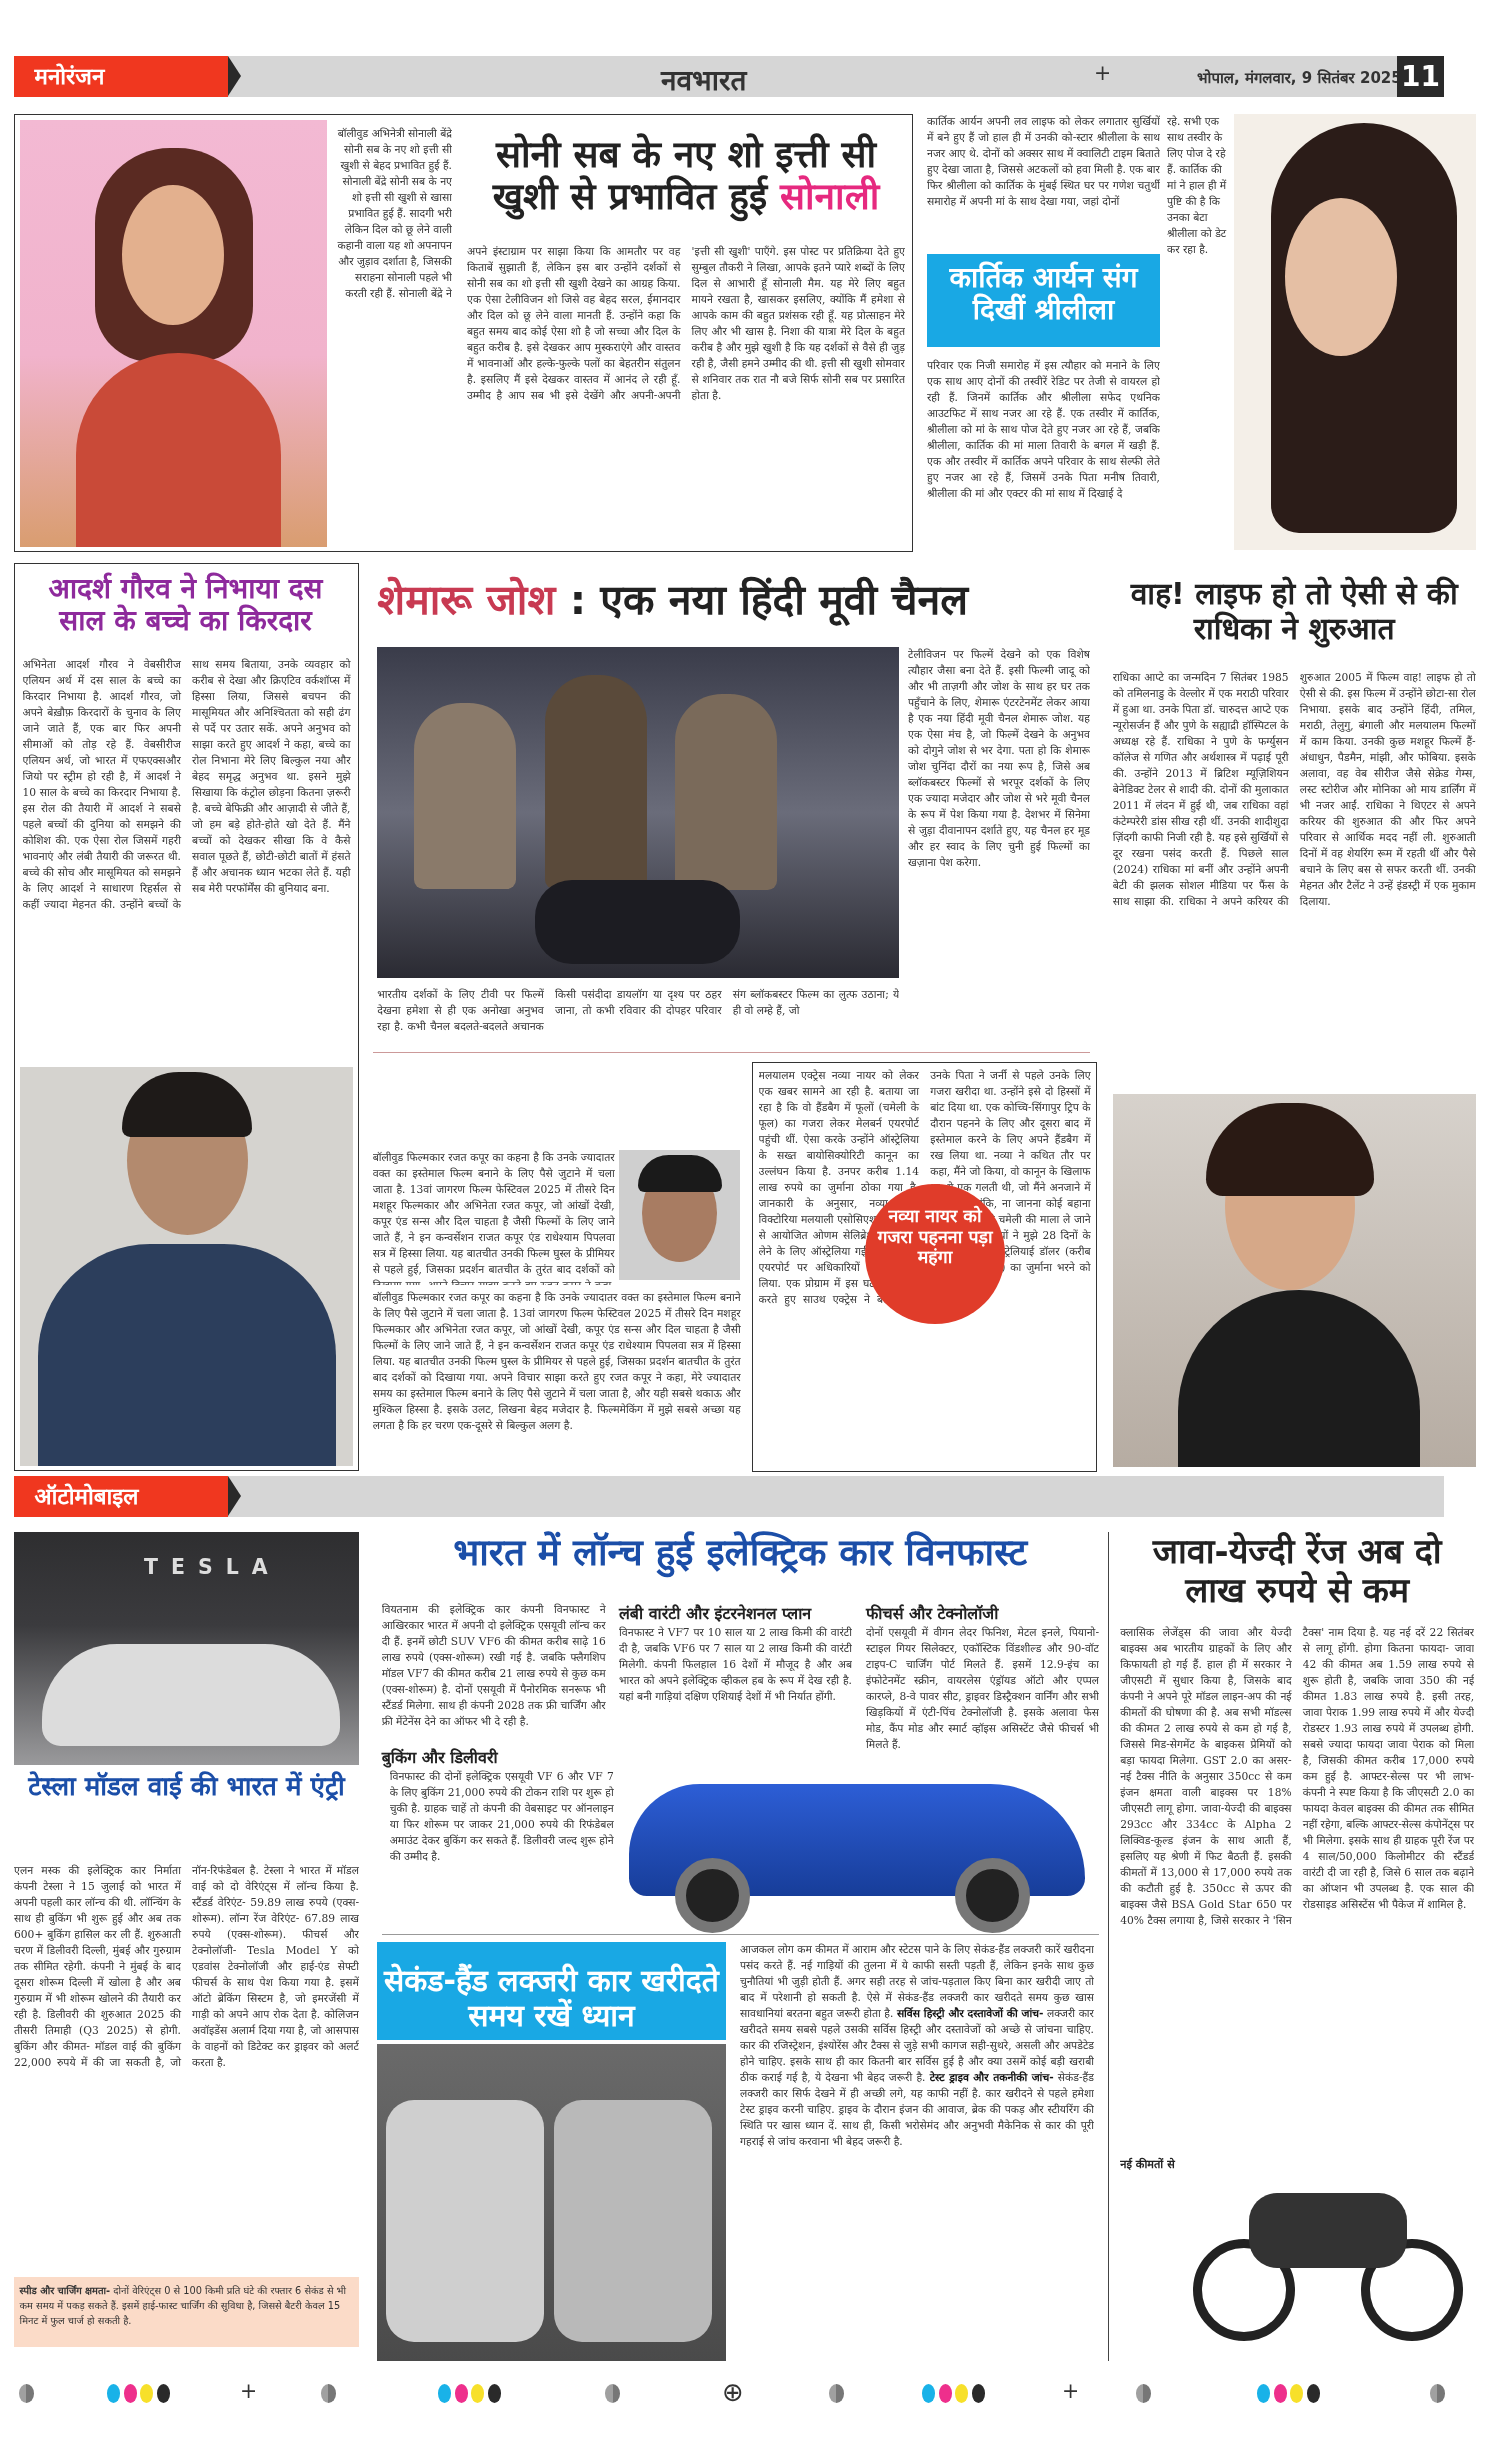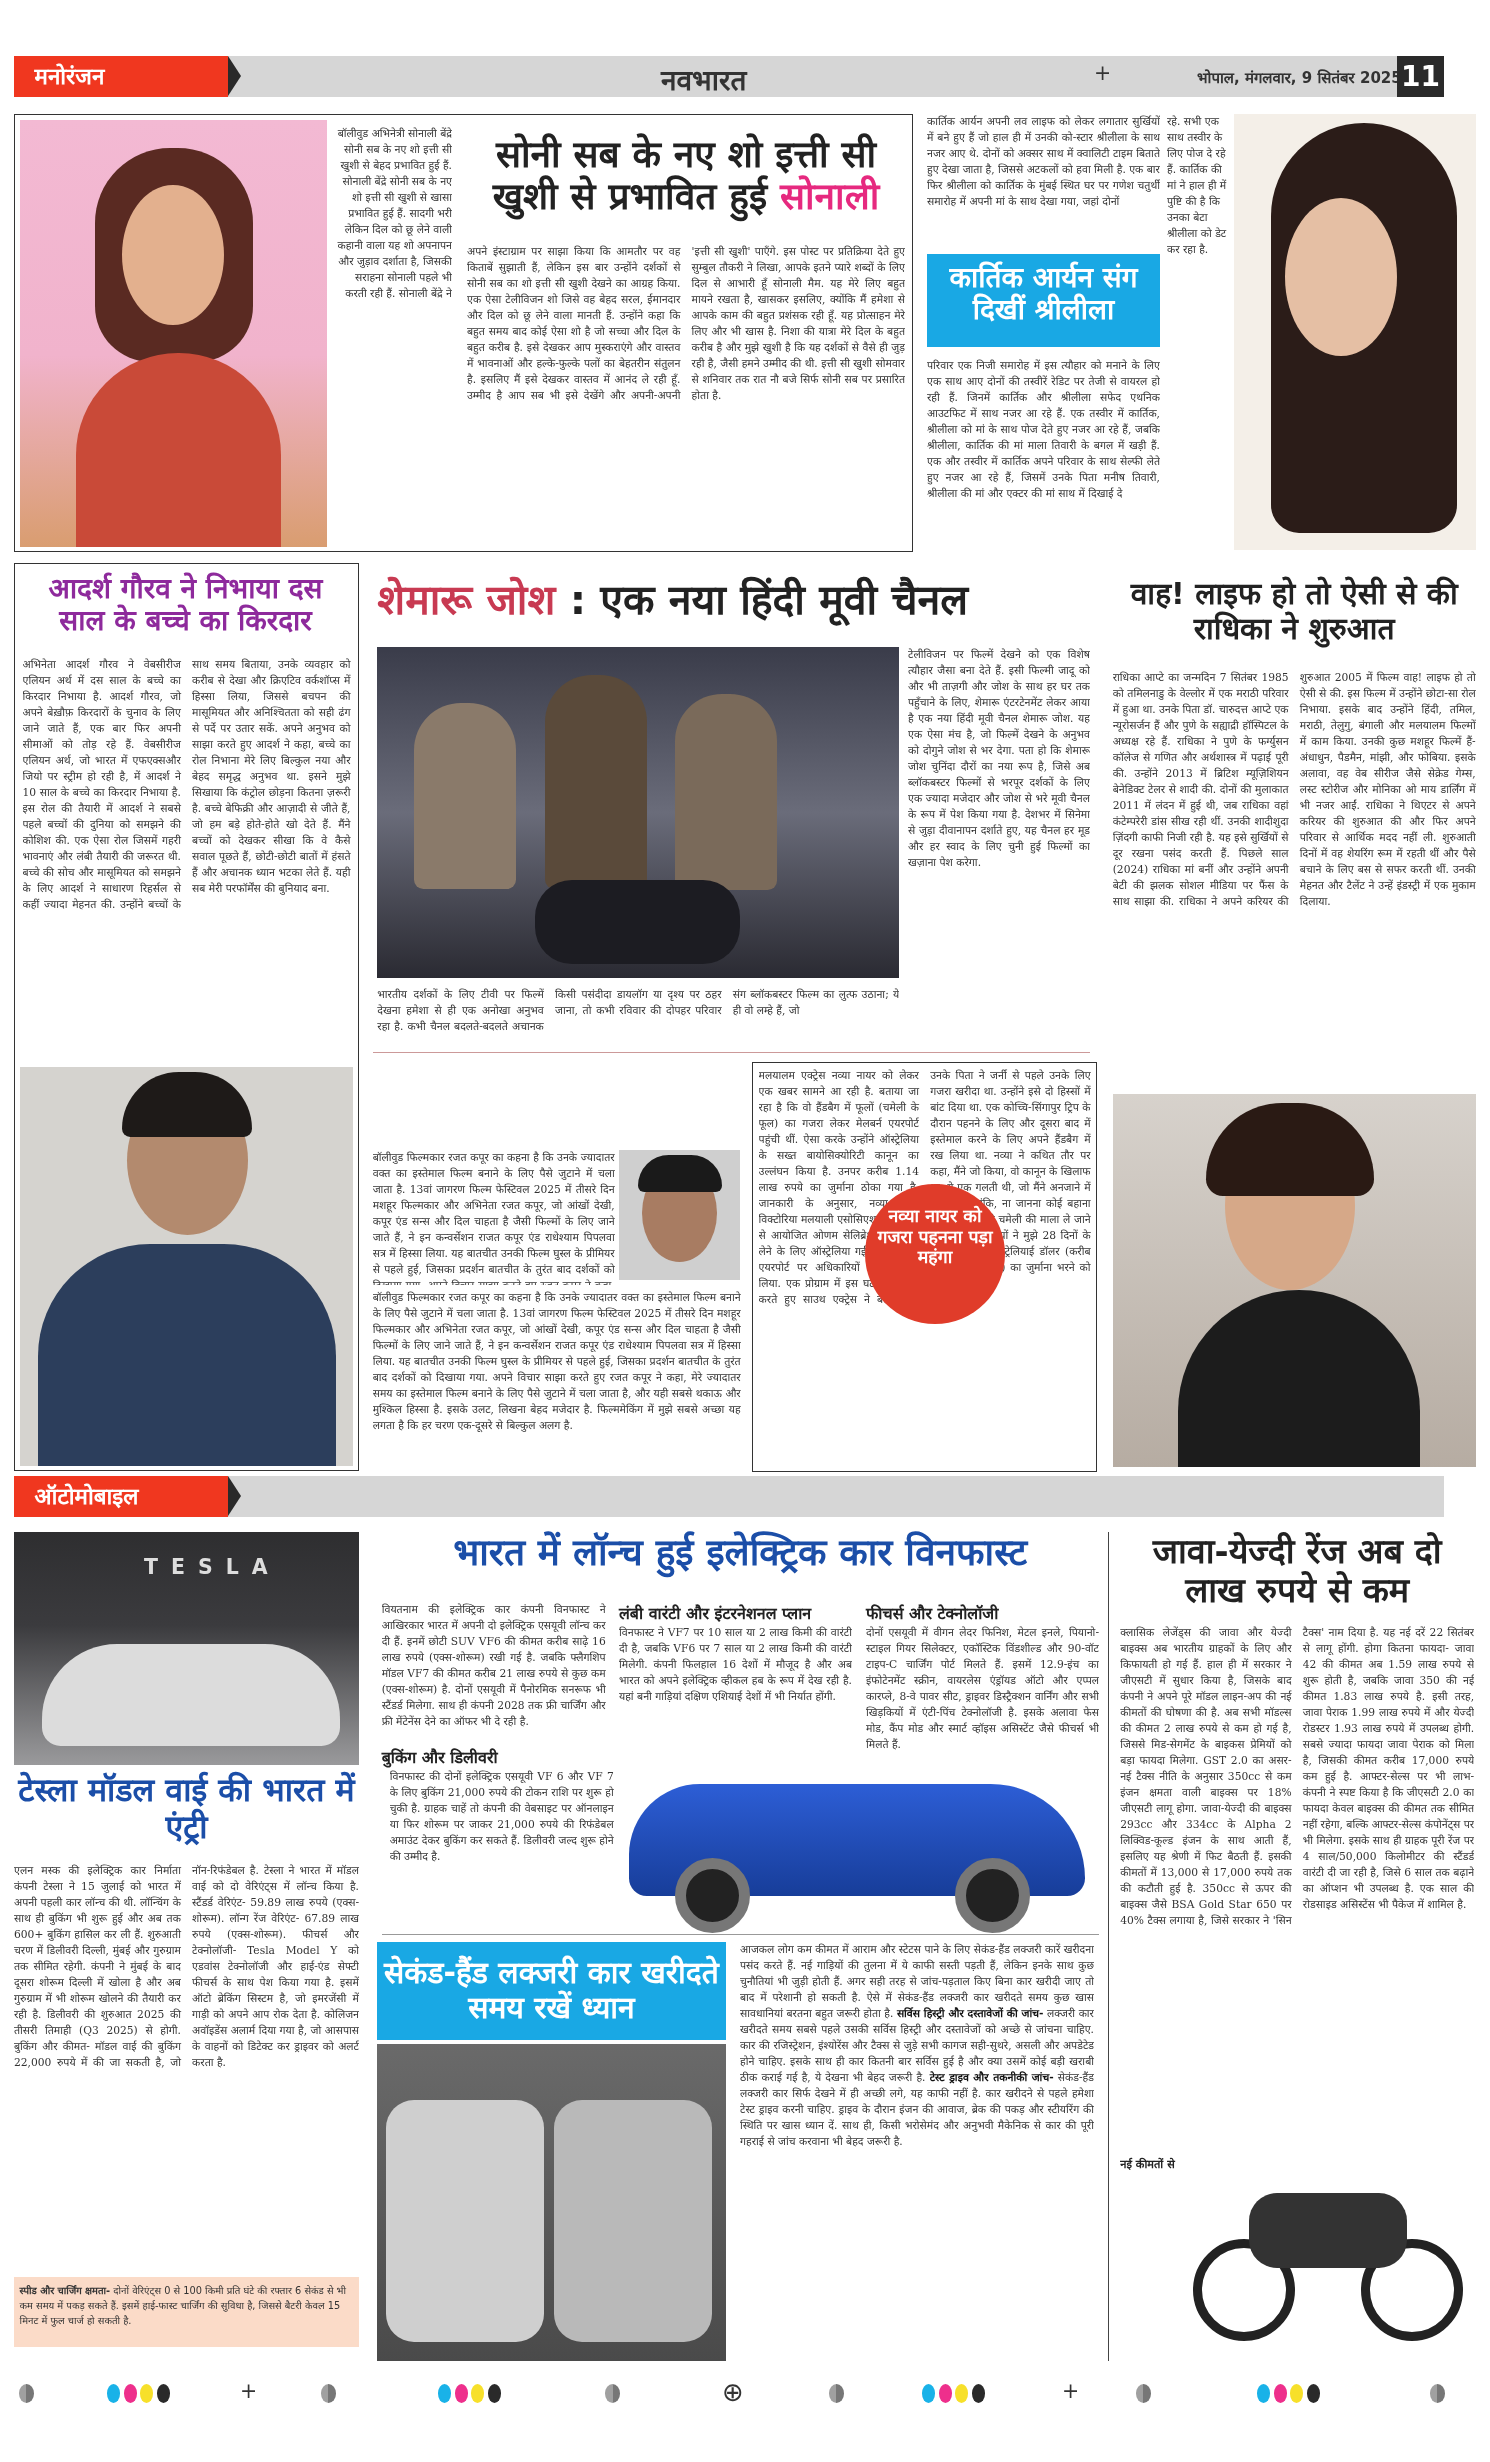--- a/index.html
+++ b/index.html
@@ -111,21 +111,21 @@
 </div>
 
 <div class="abs bar" style="left:14px;top:1476px;width:1430px;"></div>
 <div class="abs section-tag" style="left:14px;top:1476px;width:214px;">ऑटोमोबाइल</div>
 
 <div class="abs" style="left:14px;top:1532px;width:359px;height:829px;">
   <div class="abs photo" style="left:0;top:0;width:345px;height:233px;background:linear-gradient(180deg,#2e2e30 0%,#3b3b3e 40%,#9a9a9c 100%);">
     <div class="abs" style="left:130px;top:23px;color:#ddd;font-size:20.5px;letter-spacing:13px;font-weight:bold;">TESLA</div>
     <div class="abs" style="left:28px;top:112px;width:298px;height:102px;border-radius:75px 75px 18.6px 18.6px;background:#dcdcdc;"></div>
   </div>
-  <div class="abs hl" style="left:0;top:240px;width:345px;font-size:32px;color:#1b4ea8;text-align:center;">टेस्ला मॉडल वाई की भारत में एंट्री</div>
+  <div class="abs hl" style="left:0;top:240px;width:345px;font-size:26px;color:#1b4ea8;text-align:center;">टेस्ला मॉडल वाई की भारत में एंट्री</div>
   <div class="abs body-text cols2" style="left:0;top:331px;width:345px;height:405px;">एलन मस्क की इलेक्ट्रिक कार निर्माता कंपनी टेस्ला ने 15 जुलाई को भारत में अपनी पहली कार लॉन्च की थी. लॉन्चिंग के साथ ही बुकिंग भी शुरू हुई और अब तक 600+ बुकिंग हासिल कर ली हैं. शुरुआती चरण में डिलीवरी दिल्ली, मुंबई और गुरुग्राम तक सीमित रहेगी. कंपनी ने मुंबई के बाद दूसरा शोरूम दिल्ली में खोला है और अब गुरुग्राम में भी शोरूम खोलने की तैयारी कर रही है. डिलीवरी की शुरुआत 2025 की तीसरी तिमाही (Q3 2025) से होगी. बुकिंग और कीमत- मॉडल वाई की बुकिंग 22,000 रुपये में की जा सकती है, जो नॉन-रिफंडेबल है. टेस्ला ने भारत में मॉडल वाई को दो वेरिएंट्स में लॉन्च किया है. स्टैंडर्ड वेरिएंट- 59.89 लाख रुपये (एक्स-शोरूम). लॉन्ग रेंज वेरिएंट- 67.89 लाख रुपये (एक्स-शोरूम). फीचर्स और टेक्नोलॉजी- Tesla Model Y को एडवांस टेक्नोलॉजी और हाई-एंड सेफ्टी फीचर्स के साथ पेश किया गया है. इसमें ऑटो ब्रेकिंग सिस्टम है, जो इमरजेंसी में गाड़ी को अपने आप रोक देता है. कोलिजन अवॉइडेंस अलार्म दिया गया है, जो आसपास के वाहनों को डिटेक्ट कर ड्राइवर को अलर्ट करता है.</div>
   <div class="abs" style="left:0;top:745px;width:345px;height:70px;background:#fbdbc8;padding:5.6px;font-size:9.8px;line-height:15px;color:#333;">
     <b>स्पीड और चार्जिंग क्षमता-</b>
     <span>दोनों वेरिएंट्स 0 से 100 किमी प्रति घंटे की रफ्तार 6 सेकंड से भी कम समय में पकड़ सकते हैं. इसमें हाई-फास्ट चार्जिंग की सुविधा है, जिससे बैटरी केवल 15 मिनट में फुल चार्ज हो सकती है.</span>
   </div>
 </div>
 
 <div class="abs" style="left:377px;top:1532px;width:726px;height:540px;">
   <div class="abs hl" style="left:4.7px;top:0;width:717px;font-size:37px;color:#1b4ea8;text-align:center;">भारत में लॉन्च हुई इलेक्ट्रिक कार विनफास्ट</div>
   <div class="abs body-text" style="left:4.7px;top:70px;width:224px;height:140px;">वियतनाम की इलेक्ट्रिक कार कंपनी विनफास्ट ने आखिरकार भारत में अपनी दो इलेक्ट्रिक एसयूवी लॉन्च कर दी हैं. इनमें छोटी SUV VF6 की कीमत करीब साढ़े 16 लाख रुपये (एक्स-शोरूम) रखी गई है. जबकि फ्लैगशिप मॉडल VF7 की कीमत करीब 21 लाख रुपये से कुछ कम (एक्स-शोरूम) है. दोनों एसयूवी में पैनोरमिक सनरूफ भी स्टैंडर्ड मिलेगा. साथ ही कंपनी 2028 तक फ्री चार्जिंग और फ्री मेंटेनेंस देने का ऑफर भी दे रही है.</div>
@@ -137,21 +137,21 @@
   <div class="abs body-text" style="left:489px;top:93px;width:233px;height:140px;">दोनों एसयूवी में वीगन लेदर फिनिश, मेटल इनले, पियानो-स्टाइल गियर सिलेक्टर, एकॉस्टिक विंडशील्ड और 90-वॉट टाइप-C चार्जिंग पोर्ट मिलते हैं. इसमें 12.9-इंच का इंफोटेनमेंट स्क्रीन, वायरलेस एंड्रॉयड ऑटो और एप्पल कारप्ले, 8-वे पावर सीट, ड्राइवर डिस्ट्रैक्शन वार्निंग और सभी खिड़कियों में एंटी-पिंच टेक्नोलॉजी है. इसके अलावा फेस मोड, कैंप मोड और स्मार्ट व्हॉइस असिस्टेंट जैसे फीचर्स भी मिलते हैं.</div>
   <div class="abs photo" style="left:233px;top:224px;width:489px;height:177px;">
     <div class="abs" style="left:18.6px;top:28px;width:456px;height:112px;border-radius:112px 149px 28px 28px;background:linear-gradient(180deg,#2d5ed6,#173d99);"></div>
     <div class="abs" style="left:65px;top:102px;width:75px;height:75px;border-radius:50%;background:#222;border:11.2px solid #777;"></div>
     <div class="abs" style="left:345px;top:102px;width:75px;height:75px;border-radius:50%;background:#222;border:11.2px solid #777;"></div>
   </div>
   <div class="abs hr" style="left:4.7px;top:402px;width:717px;border-color:#999;"></div>
 </div>
 
 <div class="abs" style="left:377px;top:1942px;width:726px;height:419px;">
-  <div class="abs hl" style="left:0;top:0;width:349px;height:98px;background:#19a8e4;color:#fff;font-size:30px;text-align:center;padding-top:14px;">सेकंड-हैंड लक्जरी कार खरीदते समय रखें ध्यान</div>
+  <div class="abs hl" style="left:0;top:0;width:349px;height:98px;background:#19a8e4;color:#fff;font-size:30px;text-align:center;padding-top:22px;">सेकंड-हैंड लक्जरी कार खरीदते समय रखें ध्यान</div>
   <div class="abs photo" style="left:0;top:102px;width:349px;height:317px;background:linear-gradient(180deg,#6a6a6a,#4a4a4a);">
     <div class="abs" style="left:9.3px;top:56px;width:158px;height:242px;border-radius:28px;background:#cfcfcf;"></div>
     <div class="abs" style="left:177px;top:56px;width:158px;height:242px;border-radius:28px;background:#b9b9b9;"></div>
   </div>
   <div class="abs body-text" style="left:363px;top:0;width:354px;height:419px;">
     <span>आजकल लोग कम कीमत में आराम और स्टेटस पाने के लिए सेकंड-हैंड लक्जरी कारें खरीदना पसंद करते हैं. नई गाड़ियों की तुलना में ये काफी सस्ती पड़ती हैं, लेकिन इनके साथ कुछ चुनौतियां भी जुड़ी होती हैं. अगर सही तरह से जांच-पड़ताल किए बिना कार खरीदी जाए तो बाद में परेशानी हो सकती है. ऐसे में सेकंड-हैंड लक्जरी कार खरीदते समय कुछ खास सावधानियां बरतना बहुत जरूरी होता है.</span>
     <b>सर्विस हिस्ट्री और दस्तावेजों की जांच-</b>
     <span>लक्जरी कार खरीदते समय सबसे पहले उसकी सर्विस हिस्ट्री और दस्तावेजों को अच्छे से जांचना चाहिए. कार की रजिस्ट्रेशन, इंश्योरेंस और टैक्स से जुड़े सभी कागज सही-सुथरे, असली और अपडेटेड होने चाहिए. इसके साथ ही कार कितनी बार सर्विस हुई है और क्या उसमें कोई बड़ी खराबी ठीक कराई गई है, ये देखना भी बेहद जरूरी है.</span>
     <b>टेस्ट ड्राइव और तकनीकी जांच-</b>
     <span>सेकंड-हैंड लक्जरी कार सिर्फ देखने में ही अच्छी लगे, यह काफी नहीं है. कार खरीदने से पहले हमेशा टेस्ट ड्राइव करनी चाहिए. ड्राइव के दौरान इंजन की आवाज, ब्रेक की पकड़ और स्टीयरिंग की स्थिति पर खास ध्यान दें. साथ ही, किसी भरोसेमंद और अनुभवी मैकेनिक से कार की पूरी गहराई से जांच करवाना भी बेहद जरूरी है.</span>

